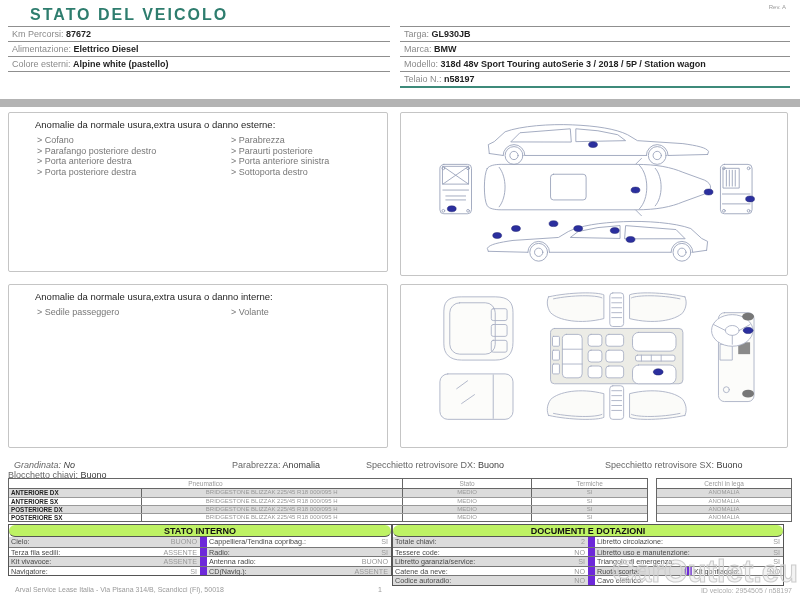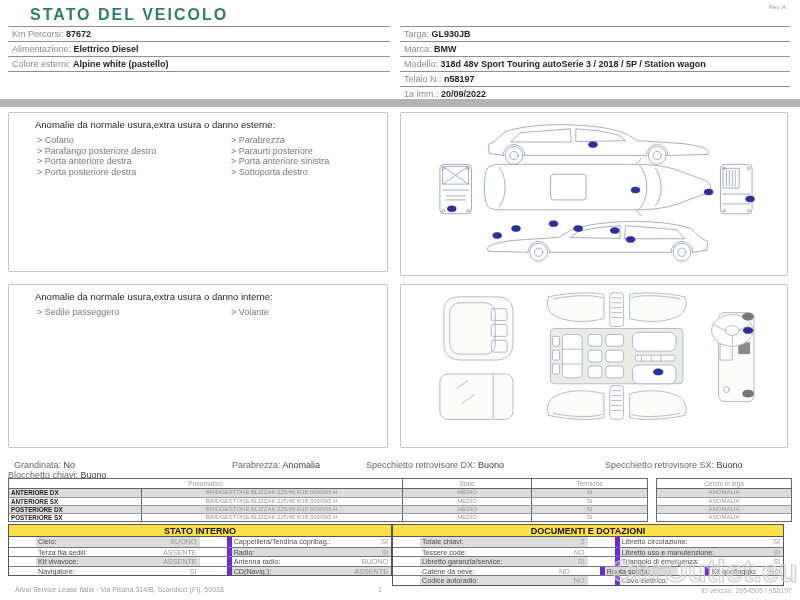--- a/index.html
+++ b/index.html
@@ -32,21 +32,21 @@
   .anom-title { padding: 6px 0 0 26px; font-size: 9.5px; font-weight: normal; color: #1f1f1f; }
   .anom-col { position: absolute; top: 22px; font-size: 9px; color: #777; line-height: 10.5px; }
   .anom-col.c1 { left: 28px; }
   .anom-col.c2 { left: 222px; }
   .anom-item::before { content: "> "; }
 
   .diag-svg { width: 100%; height: 100%; display: block; }
 
   .status-item { position: absolute; font-size: 9px; color: #666; }
   .status-item .val { color: #3c3c3c; }
-  .st0 { left: 14px; top: 460px; }
+  .st0 { left: 14px; top: 460px; font-style: italic; }
   .st1 { left: 232px; top: 460px; }
   .st2 { left: 366px; top: 460px; }
   .st3 { left: 585px; top: 460px; margin-left: 20px; }
   .st4 { left: 8px; top: 470px; }
 
   .tire-table { position: absolute; left: 8px; top: 478px; width: 640px; border: 1px solid #666;
     font-size: 6px; }
   .tire-hdr { display: flex; height: 10px; line-height: 9px; color: #9a9a9a; font-size: 6.5px;
     border-bottom: 1px solid #666; text-align: center; }
   .th-pneu { width: 394px; }
@@ -63,26 +63,26 @@
   .cerchi-table { position: absolute; left: 656px; top: 478px; width: 136px; border: 1px solid #666;
     font-size: 6px; text-align: center; }
   .cerchi-hdr { height: 10px; line-height: 9px; color: #9a9a9a; font-size: 6.5px; border-bottom: 1px solid #666; }
   .cerchi-row { height: 8px; line-height: 7px; color: #999; }
   .cerchi-row + .cerchi-row { border-top: 1px solid #9a9a9a; }
   .cerchi-row.odd { background: #dcdcdc; }
 
   .kv-table { position: absolute; top: 524px; border: 1px solid #555; background: #fff; }
   .kv-left { left: 8px; width: 384px; }
   .kv-right { left: 392px; width: 392px; }
-  .kv-title { height: 12px; line-height: 12px; text-align: center; background: #fde047;
-    font-size: 9px; font-weight: bold; color: #111; border-bottom: 1px solid #555; }
+  .kv-title { height: 12px; line-height: 12px; text-align: center; background: #bef264;
+    font-size: 9px; font-weight: bold; color: #111; border-bottom: 1px solid #555; border-radius: 6px; }
   .kv-row { display: flex; height: 9.5px; line-height: 9px; font-size: 7.2px; }
   .kv-row + .kv-row { border-top: 1px solid #777; }
-  .kv-cell { display: flex; justify-content: space-between; padding: 0 3px 0 2px; overflow: hidden; white-space: nowrap; margin-left: 27px; }
-  .kv-cell + .kv-cell { border-left: 5px solid #6d28d9; }
+  .kv-cell { display: flex; justify-content: space-between; padding: 0 3px 0 2px; overflow: hidden; white-space: nowrap; }
+  .kv-cell + .kv-cell { border-left: 7px solid #6d28d9; }
   .kv-cell.g { background: #dcdcdc; }
   .kv-cell .kl { color: #4a4a4a; }
   .kv-cell .kvv { color: #9a9a9a; }
   .w-half { width: 50%; }
   .w-q1 { width: 97px; gap: 44px; } .w-q2 { width: 98px; }
 
   .footer-company { position: absolute; left: 15px; top: 586px; font-size: 7px; color: #9a9a9a; }
   .footer-page { position: absolute; left: 378px; top: 586px; font-size: 7px; color: #9a9a9a; }
   .watermark { position: absolute; right: 2px; top: 554px; font-size: 31px; font-weight: bold;
     color: rgba(215,215,215,0.30); -webkit-text-stroke: 1.1px #cdcdcd; letter-spacing: 0px; z-index: 5; }
@@ -120,24 +120,20 @@
       <span>Marca:</span>
       <span class="val">BMW</span>
     </div>
     <div class="info-row">
       <span>Modello:</span>
       <span class="val">318d 48v Sport Touring autoSerie 3 / 2018 / 5P / Station wagon</span>
     </div>
     <div class="info-row">
       <span>Telaio N.:</span>
       <span class="val">n58197</span>
-    </div>
-    <div class="info-row">
-      <span>1a imm.:</span>
-      <span class="val">20/09/2022</span>
     </div>
   </div>
 
   <div class="graybar"></div>
 
   <div class="box box-ext-text">
     <div class="anom-title">Anomalie da normale usura,extra usura o danno esterne:</div>
     <div class="anom-col c1">
       <div class="anom-item">Cofano</div>
       <div class="anom-item">Parafango posteriore destro</div>

